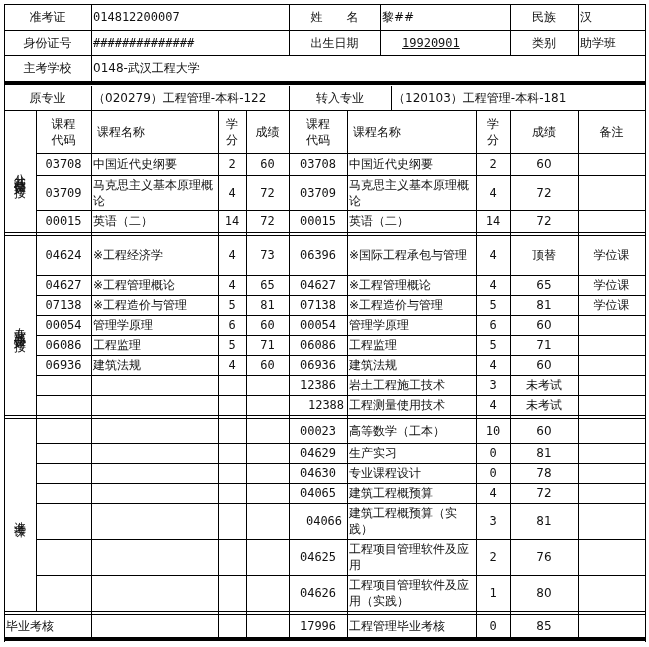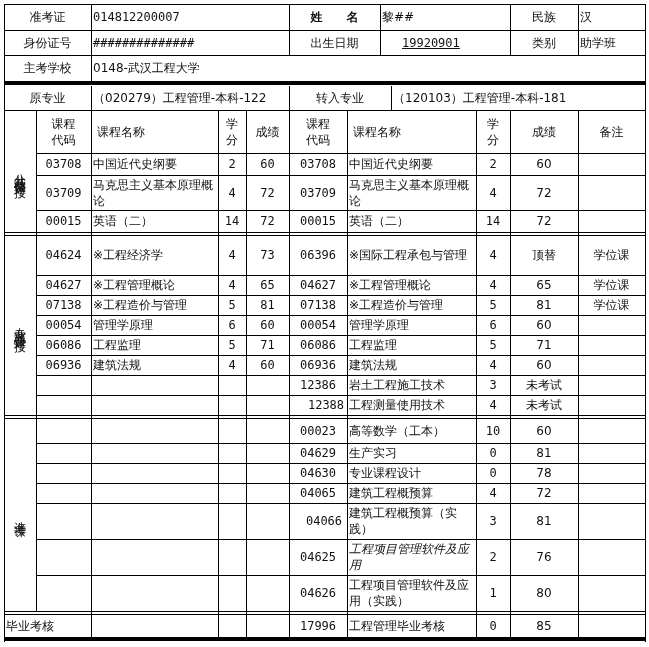--- a/index.html
+++ b/index.html
@@ -26,21 +26,21 @@
 <div class="hl thick" style="left: 4px; top: 81px; width: 642px;"></div>
 <div class="vl" style="left: 4px; top: 4px; height: 638px;"></div>
 <div class="vl" style="left: 645px; top: 4px; height: 638px;"></div>
 <div class="vl" style="left: 91px; top: 4px; height: 78px;"></div>
 <div class="vl" style="left: 289px; top: 4px; height: 52px;"></div>
 <div class="vl" style="left: 380px; top: 4px; height: 52px;"></div>
 <div class="vl" style="left: 510px; top: 4px; height: 52px;"></div>
 <div class="vl" style="left: 578px; top: 4px; height: 52px;"></div>
 <div class="c ctr" style="left: 4px; top: 4px; width: 87px; height: 26px;">准考证</div>
 <div class="c lft num" style="left: 91px; top: 4px; width: 198px; height: 26px;">014812200007</div>
-<div class="c ctr" style="left: 289px; top: 4px; width: 91px; height: 26px; font-weight: bold;">姓　　名</div>
+<div class="c ctr" style="left: 289px; top: 4px; width: 91px; height: 26px;">姓　　名</div>
 <div class="c lft" style="left: 380px; top: 4px; width: 130px; height: 26px;">黎##</div>
 <div class="c ctr" style="left: 510px; top: 4px; width: 68px; height: 26px;">民族</div>
 <div class="c lft" style="left: 578px; top: 4px; width: 67px; height: 26px;">汉</div>
 <div class="c ctr" style="left: 4px; top: 30px; width: 87px; height: 25px;">身份证号</div>
 <div class="c lft num" style="left: 91px; top: 30px; width: 198px; height: 25px;">##############</div>
 <div class="c ctr" style="left: 289px; top: 30px; width: 91px; height: 25px;">出生日期</div>
 <div class="c lft num" style="left: 400px; top: 30px; width: 130px; height: 25px; text-decoration: underline;">19920901</div>
 <div class="c ctr" style="left: 510px; top: 30px; width: 68px; height: 25px;">类别</div>
 <div class="c lft" style="left: 578px; top: 30px; width: 67px; height: 25px;">助学班</div>
 <div class="c ctr" style="left: 4px; top: 55px; width: 87px; height: 26px;">主考学校</div>
@@ -213,21 +213,21 @@
 <div class="c ctr" style="left: 510px; top: 483px; width: 68px; height: 20px;">72</div>
 <div class="c ctr" style="left: 578px; top: 483px; width: 67px; height: 20px;"></div>
 <div class="hl" style="left: 36px; top: 503px; width: 610px;"></div>
 <div class="c ctr num" style="left: 295px; top: 503px; width: 58px; height: 36px;">04066</div>
 <div class="c lft" style="left: 347px; top: 503px; width: 129px; height: 36px;">建筑工程概预算（实践）</div>
 <div class="c ctr num" style="left: 476px; top: 503px; width: 34px; height: 36px;">3</div>
 <div class="c ctr" style="left: 510px; top: 503px; width: 68px; height: 36px;">81</div>
 <div class="c ctr" style="left: 578px; top: 503px; width: 67px; height: 36px;"></div>
 <div class="hl" style="left: 36px; top: 539px; width: 610px;"></div>
 <div class="c ctr num" style="left: 289px; top: 539px; width: 58px; height: 36px;">04625</div>
-<div class="c lft" style="left: 347px; top: 539px; width: 129px; height: 36px; font-style: italic;">工程项目管理软件及应用</div>
+<div class="c lft" style="left: 347px; top: 539px; width: 129px; height: 36px;">工程项目管理软件及应用</div>
 <div class="c ctr num" style="left: 476px; top: 539px; width: 34px; height: 36px;">2</div>
 <div class="c ctr" style="left: 510px; top: 539px; width: 68px; height: 36px;">76</div>
 <div class="c ctr" style="left: 578px; top: 539px; width: 67px; height: 36px;"></div>
 <div class="hl" style="left: 36px; top: 575px; width: 610px;"></div>
 <div class="c ctr num" style="left: 289px; top: 575px; width: 58px; height: 36px;">04626</div>
 <div class="c lft" style="left: 347px; top: 575px; width: 129px; height: 36px;">工程项目管理软件及应用（实践）</div>
 <div class="c ctr num" style="left: 476px; top: 575px; width: 34px; height: 36px;">1</div>
 <div class="c ctr" style="left: 510px; top: 575px; width: 68px; height: 36px;">80</div>
 <div class="c ctr" style="left: 578px; top: 575px; width: 67px; height: 36px;"></div>
 <div class="hl" style="left: 4px; top: 611px; width: 642px;"></div>

